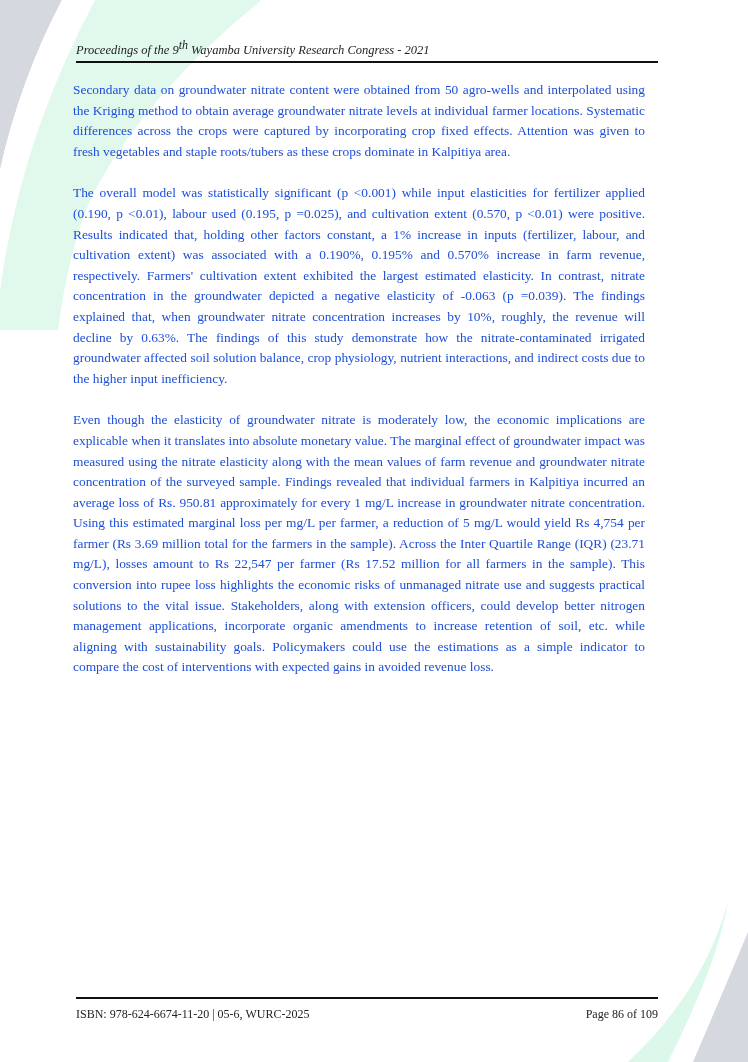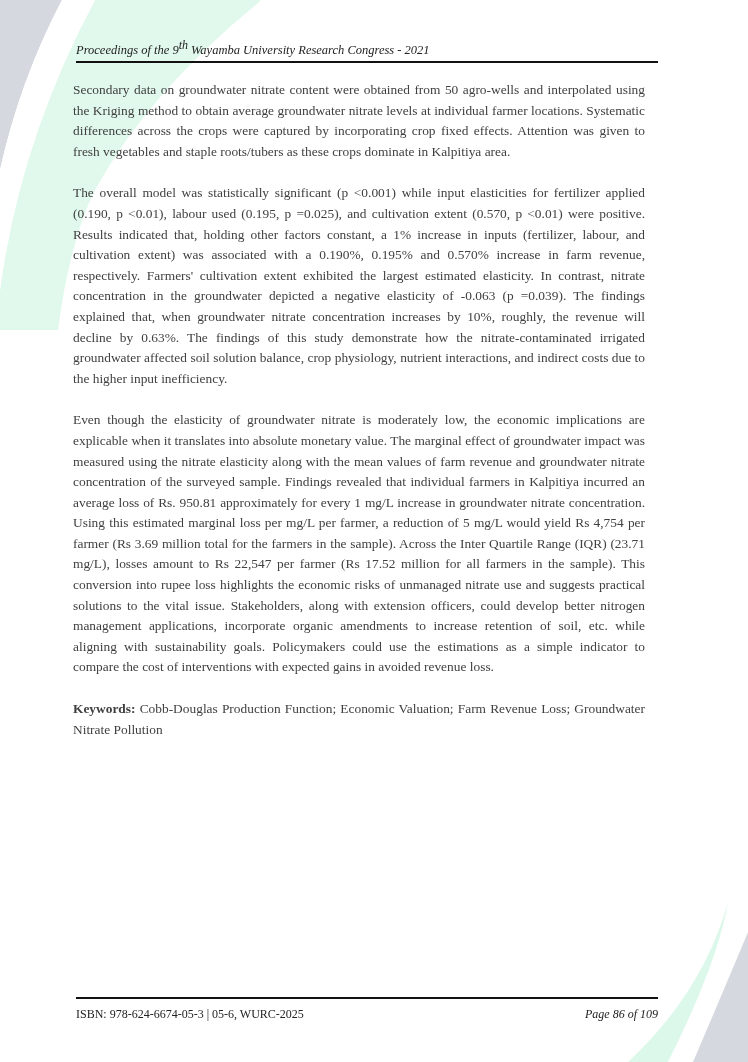--- a/index.html
+++ b/index.html
@@ -16,33 +16,33 @@
     position:absolute; left:76px; top:38px; width:582px;
     border-bottom:2px solid #111;
     padding-bottom:3px;
     font-family:"Liberation Serif", serif;
     font-style:italic; font-size:12.5px; color:#222;
   }
   .header sup { font-size:12px; }
   .content {
     position:absolute; left:73px; top:80px; width:572px;
     font-family:"Liberation Serif", serif;
-    font-size:13.4px; line-height:20.6px; text-align:justify; color:#404040;
+    font-size:13.4px; line-height:20.6px; text-align:justify; color:#1d4ed8;
   }
   .content p { margin:0 0 21px 0; }
   .kw-label { font-weight:bold; }
   .footer-line {
     position:absolute; left:76px; top:997px; width:582px; height:2px; background:#111;
   }
   .footer {
     position:absolute; left:76px; top:1007px; width:582px;
     font-family:"Liberation Serif", serif; font-size:12px; color:#222;
     display:flex; justify-content:space-between;
   }
-  .footer .page { font-style:italic; }
+  .footer .page { }
 </style>
 </head>
 <body>
 
 <svg class="deco deco-tl" width="260" height="330" viewBox="0 0 260 330">
   <path d="M0 0 L62 0 Q20 80 0 170 Z" fill="#d5d8de"></path>
   <path d="M95 0 L262 0 Q150 90 95 190 Q70 240 58 330 L0 330 L0 290 Q20 140 95 0 Z" fill="#dcf8ea" opacity="0.85"></path>
   <path d="M62 0 L95 0 Q20 140 0 290 L0 170 Q20 80 62 0 Z" fill="#ffffff"></path>
 </svg>
 
@@ -52,20 +52,19 @@
 </svg>
 
 <div class="header">
   <span>Proceedings of the 9</span><sup>th</sup><span> Wayamba University Research Congress - 2021</span>
 </div>
 
 <div class="content">
   <p>Secondary data on groundwater nitrate content were obtained from 50 agro-wells and interpolated using the Kriging method to obtain average groundwater nitrate levels at individual farmer locations. Systematic differences across the crops were captured by incorporating crop fixed effects. Attention was given to fresh vegetables and staple roots/tubers as these crops dominate in Kalpitiya area.</p>
   <p>The overall model was statistically significant (p &lt;0.001) while input elasticities for fertilizer applied (0.190, p &lt;0.01), labour used (0.195, p =0.025), and cultivation extent (0.570, p &lt;0.01) were positive. Results indicated that, holding other factors constant, a 1% increase in inputs (fertilizer, labour, and cultivation extent) was associated with a 0.190%, 0.195% and 0.570% increase in farm revenue, respectively. Farmers' cultivation extent exhibited the largest estimated elasticity. In contrast, nitrate concentration in the groundwater depicted a negative elasticity of -0.063 (p =0.039). The findings explained that, when groundwater nitrate concentration increases by 10%, roughly, the revenue will decline by 0.63%.  The findings of this study demonstrate how the nitrate-contaminated irrigated groundwater affected soil solution balance, crop physiology, nutrient interactions, and indirect costs due to the higher input inefficiency.</p>
   <p>Even though the elasticity of groundwater nitrate is moderately low, the economic implications are explicable when it translates into absolute monetary value. The marginal effect of groundwater impact was measured using the nitrate elasticity along with the mean values of farm revenue and groundwater nitrate concentration of the surveyed sample. Findings revealed that individual farmers in Kalpitiya incurred an average loss of Rs. 950.81 approximately for every 1 mg/L increase in groundwater nitrate concentration. Using this estimated marginal loss per mg/L per farmer, a reduction of 5 mg/L would yield Rs 4,754 per farmer (Rs 3.69 million total for the farmers in the sample). Across the Inter Quartile Range (IQR) (23.71 mg/L), losses amount to Rs 22,547 per farmer (Rs 17.52 million for all farmers in the sample). This conversion into rupee loss highlights the economic risks of unmanaged nitrate use and suggests practical solutions to the vital issue. Stakeholders, along with extension officers, could develop better nitrogen management applications, incorporate organic amendments to increase retention of soil, etc. while aligning with sustainability goals. Policymakers could use the estimations as a simple indicator to compare the cost of interventions with expected gains in avoided revenue loss.</p>
-  <p><span class="kw-label">Keywords:</span><span> Cobb-Douglas Production Function; Economic Valuation; Farm Revenue Loss; Groundwater Nitrate Pollution</span></p>
 </div>
 
 <div class="footer-line"></div>
 <div class="footer">
-  <span>ISBN: 978-624-6674-05-3 | 05-6, WURC-2025</span>
+  <span>ISBN: 978-624-6674-11-20 | 05-6, WURC-2025</span>
   <span class="page">Page 86 of 109</span>
 </div>
 
 </body></html>

